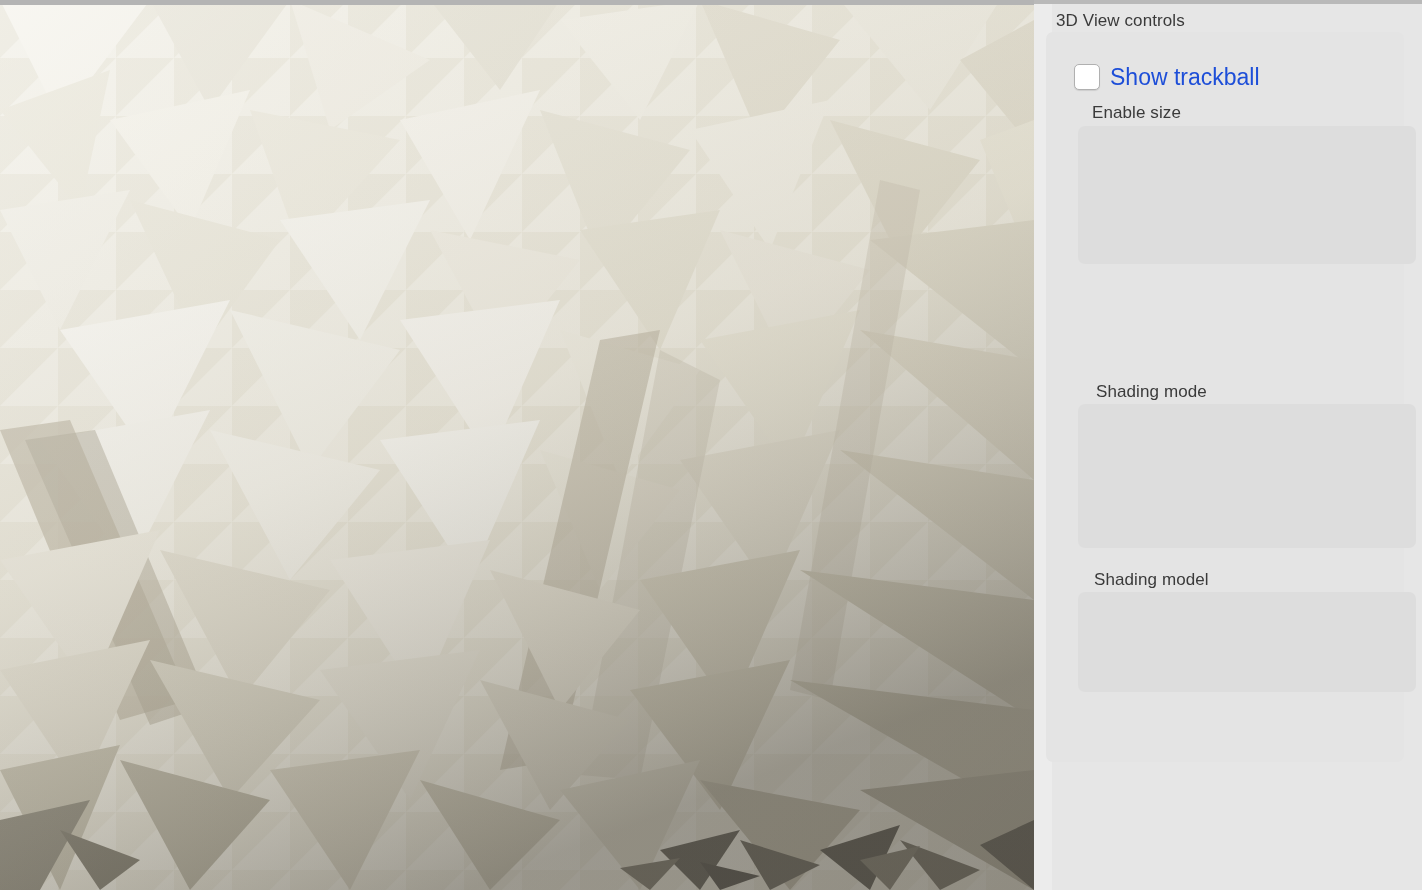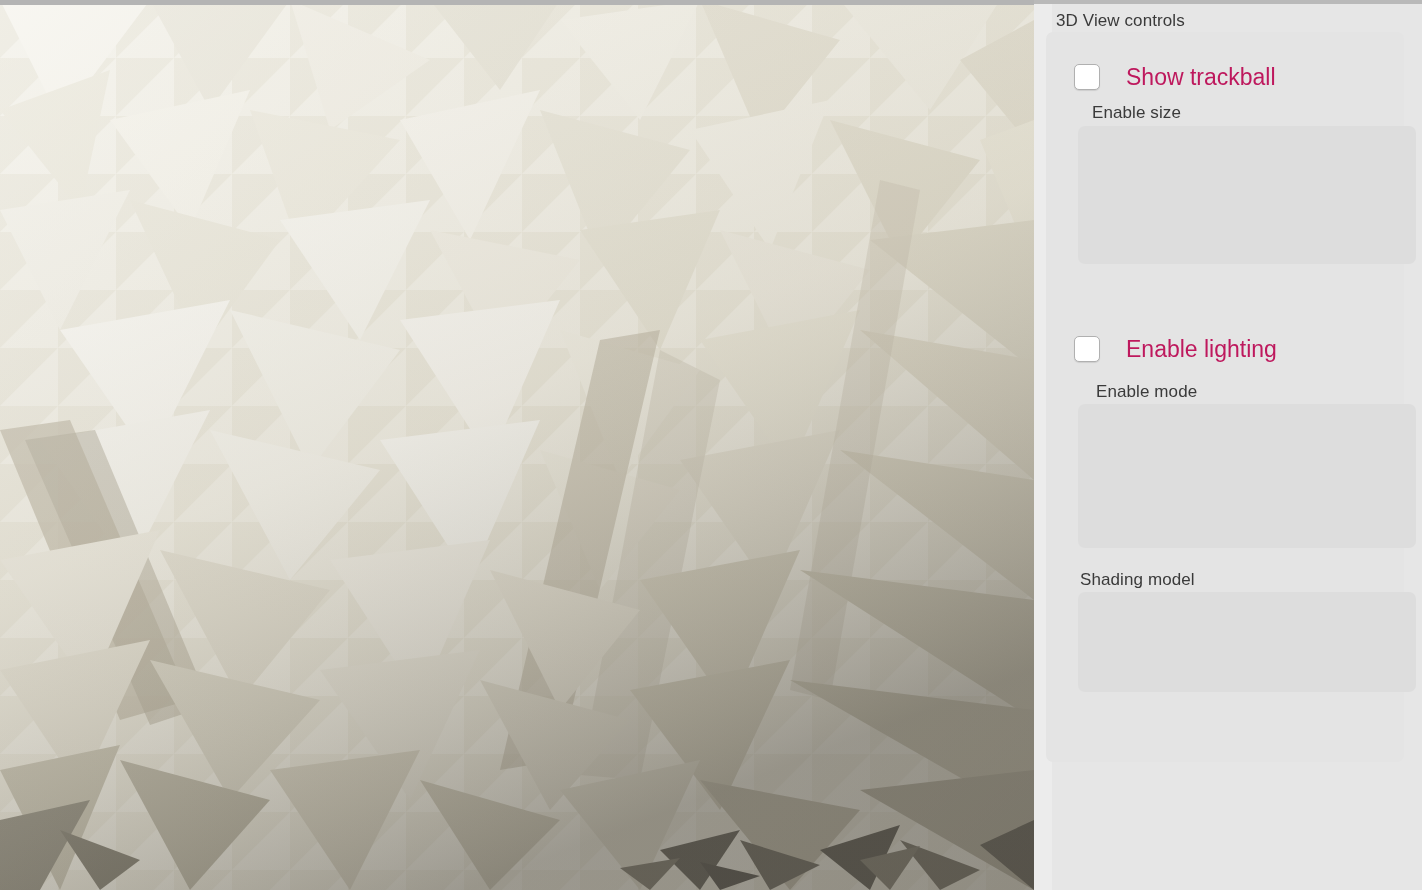--- a/index.html
+++ b/index.html
@@ -133,22 +133,22 @@
     left: 8px;
     top: 4px;
     width: 7px;
     height: 13px;
     border: solid #ffffff;
     border-width: 0 2.6px 2.6px 0;
     transform: rotate(42deg);
   }
   .cb-label {
     font-size: 23px;
-    color: #be185d;
-    margin-left: 26px;
+    color: #1d4ed8;
+    margin-left: 10px;
     line-height: 26px;
     white-space: nowrap;
   }
 
   #row-trackball { left: 40px; top: 62px; }
   #row-texture   { left: 40px; top: 286px; }
   #row-lighting  { left: 40px; top: 334px; }
 
   
   #ps-title {
@@ -168,21 +168,21 @@
   .rg-title {
     position: absolute;
   }
   .rg-body {
     position: absolute;
   }
 
   #pm-title { left: 62px; top: 381px; }
   #pm-body  { left: 44px; top: 404px; width: 338px; height: 144px; }
 
-  #sm-title { left: 46px; top: 569px; text-align: right; }
+  #sm-title { left: 60px; top: 569px; text-align: right; }
   #sm-body  { left: 44px; top: 592px; width: 338px; height: 100px; }
 </style>
 </head>
 <body>
 
 <div id="app">
 
   <div id="viewport">
     <svg viewBox="0 0 1034 890" preserveAspectRatio="none">
       <defs>
@@ -302,25 +302,21 @@
 
     <div id="row-trackball" class="cb-row">
       <span class="cb-box off"></span>
       <span class="cb-label">Show trackball</span>
     </div>
 
     <div id="ps-title" class="group-title">Enable size</div>
     <div id="ps-body" class="group-body"></div>
 
 
-    <div id="row-lighting" class="cb-row">
-      <span class="cb-box off"></span>
-      <span class="cb-label">Enable lighting</span>
-    </div>
-
-    <div id="pm-title" class="group-title rg-title">Enable mode</div>
+
+    <div id="pm-title" class="group-title rg-title">Shading mode</div>
     <div id="pm-body" class="group-body rg-body"></div>
 
     <div id="sm-title" class="group-title rg-title">Shading model</div>
     <div id="sm-body" class="group-body rg-body"></div>
 
   </div>
 </div>
 
 </body></html>

